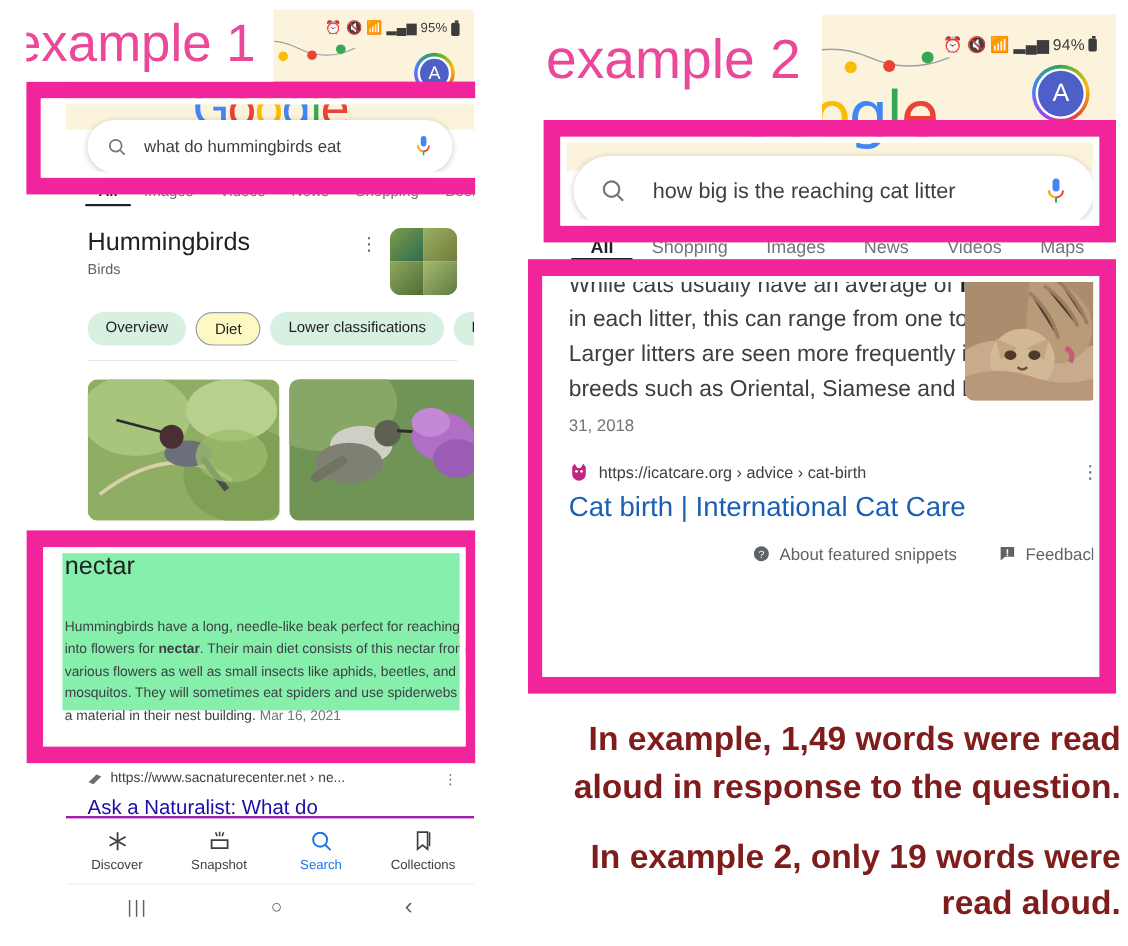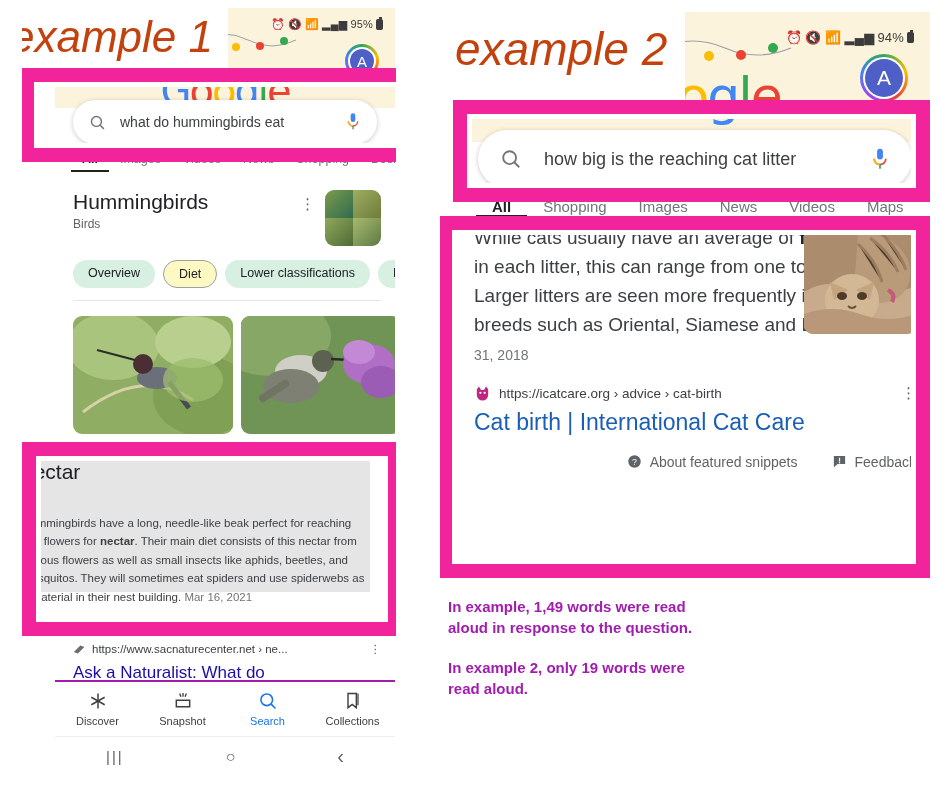--- a/index.html
+++ b/index.html
@@ -131,27 +131,27 @@
   #hl-2 { left:22px;  top:442px; width:380px; height:194px; }
   #hl-3 { left:453px; top:100px; width:477px; height:102px; }
   #hl-4 { left:438px; top:216px; width:492px; height:362px; }
   .hl-inner { position:absolute; inset:0; border:5px solid #ffffff; }
 
   
   .mask { position:absolute; background:#ffffff; }
   #mask-1 { left:0;   top:0;  width:228px; height:68px; }
   #mask-2 { left:453px; top:0; width:232px; height:100px; }
 
-  .exlabel { position:absolute; color:#c2410c; font-weight:400; white-space:nowrap;font-style:italic; }
+  .exlabel { position:absolute; color:#ec4899; font-weight:400; white-space:nowrap; }
   #ex-1 { left:10px;  top:12px;  font-size:44px; }
   #ex-2 { left:455px; top:22px;  font-size:46px; }
 
   
-  .caption { position:absolute; left:448px; right:6px; top:596px; text-align:left;
-             color:#a21caf; font-weight:700; font-size:15px; line-height:1.42; }
+  .caption { position:absolute; left:448px; right:6px; top:596px; text-align:right;
+             color:#7f1d1d; font-weight:700; font-size:28px; line-height:1.42; }
   .caption .gap { display:block; height:18px; }
 
   
   .edgemask { position:absolute; background:#fff; }
 </style>
 </head>
 <body>
 
 <div class="stage">
 
@@ -421,21 +421,21 @@
           <svg width="15" height="15" viewBox="0 0 24 24" style="vertical-align:-2px">
             <path d="M3 3 h18 v13 h-12 l-6 5 z" fill="#5f6368"></path>
             <rect x="11" y="6" width="2" height="6" fill="#fff"></rect>
               <rect x="11" y="13" width="2" height="2" fill="#fff"></rect>
           </svg><span class="lbl">Feedback</span>
         </span>
       </div>
     </div>
   </div>
 
-  <div style="position:absolute;left:20px;top:456px;width:350px;height:136px;background:#e5e5e5;padding:0 2px;">
+  <div style="position:absolute;left:52px;top:456px;width:350px;height:136px;background:#86efac;padding:0 2px;">
     <div style="font-size:21px;color:#202124;padding-top:4px;">nectar</div>
     <div style="font-size:11.5px;color:#3c4043;line-height:1.6;margin-top:30px;"><span>Hummingbirds have a long, needle-like beak perfect for reaching into flowers for </span><b>nectar</b><span>. Their main diet consists of this nectar from various flowers as well as small insects like aphids, beetles, and mosquitos. They will sometimes eat spiders and use spiderwebs as a material in their nest building.</span> <span style="color:#70757a">Mar 16, 2021</span></div>
   </div>
 
   <div class="hl" id="hl-1">
       <div class="hl-inner"></div>
     </div>
   <div class="hl" id="hl-2">
       <div class="hl-inner"></div>
     </div>

